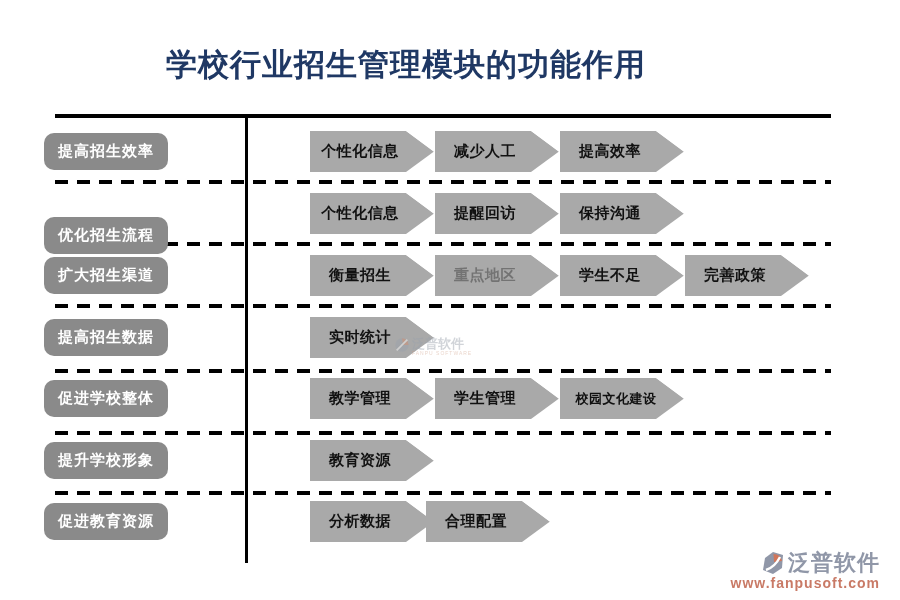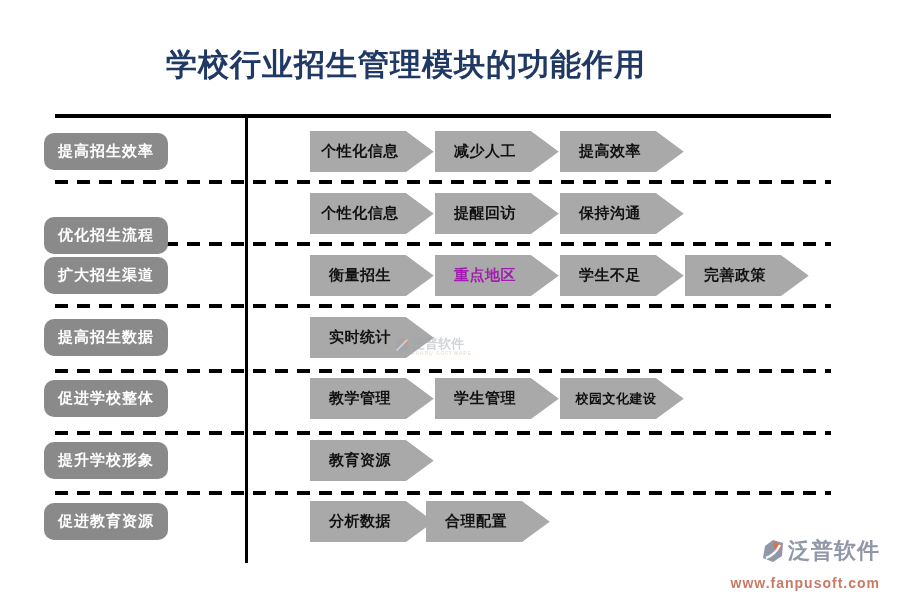--- a/index.html
+++ b/index.html
@@ -49,21 +49,21 @@
   }
   .watermark .wm-text{display:flex;flex-direction:column;line-height:1;}
   .watermark .wm-brand{font-size:13px;font-weight:bold;color:#9aa2ac;}
   .watermark .wm-caption{font-size:5px;color:#d0a089;letter-spacing:1px;margin-top:1px;}
   .footer-logo{
     position:absolute;right:20px;bottom:10px;
     display:flex;flex-direction:column;align-items:flex-end;line-height:1;
   }
   .footer-top{display:flex;align-items:center;gap:3px;}
   .footer-brand{font-size:22px;font-weight:bold;color:#9097A8;letter-spacing:1px;}
-  .footer-url{font-size:14px;font-weight:bold;color:#C97A66;letter-spacing:1px;margin-top:13px;}
+  .footer-url{font-size:14px;font-weight:bold;color:#C97A66;letter-spacing:1px;margin-top:1px;}
 </style>
 </head>
 <body>
 
 <div class="title" style="color: rgb(31, 56, 100);">学校行业招生管理模块的功能作用</div>
 
 <div class="hline"></div>
 <div class="vline"></div>
 
 <div id="diagram">
@@ -123,21 +123,21 @@
         <polygon points="0,0 96,0 124,20.5 96,41 0,41" fill="#A9A9A9"></polygon>
         <line x1="97" y1="-1" x2="125" y2="20" stroke="#ffffff" stroke-width="2.5"></line>
       </svg>
       <span class="arrow-text" style="color: rgb(17, 17, 17);">衡量招生</span>
     </div>
     <div class="arrow" style="left: 435px; top: 255px;">
       <svg width="126" height="41">
         <polygon points="0,0 96,0 124,20.5 96,41 0,41" fill="#A9A9A9"></polygon>
         <line x1="97" y1="-1" x2="125" y2="20" stroke="#ffffff" stroke-width="2.5"></line>
       </svg>
-      <span class="arrow-text" style="color: #a21caf;">重点地区</span>
+      <span class="arrow-text" style="color: #737373;">重点地区</span>
     </div>
     <div class="arrow" style="left: 560px; top: 255px;">
       <svg width="126" height="41">
         <polygon points="0,0 96,0 124,20.5 96,41 0,41" fill="#A9A9A9"></polygon>
         <line x1="97" y1="-1" x2="125" y2="20" stroke="#ffffff" stroke-width="2.5"></line>
       </svg>
       <span class="arrow-text" style="color: rgb(17, 17, 17);">学生不足</span>
     </div>
     <div class="arrow" style="left: 685px; top: 255px; padding-left: 8px;">
       <svg width="126" height="41">

